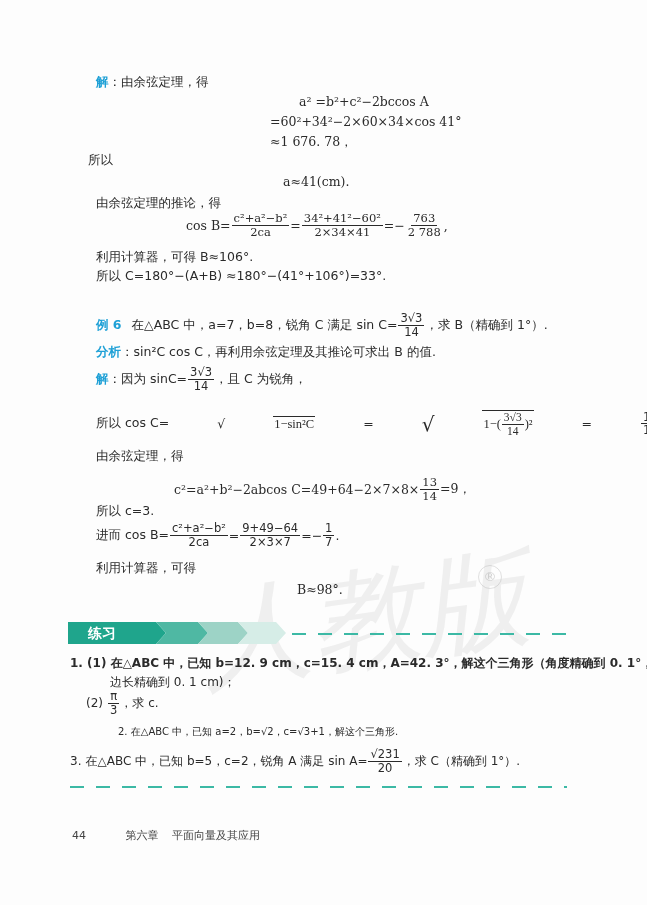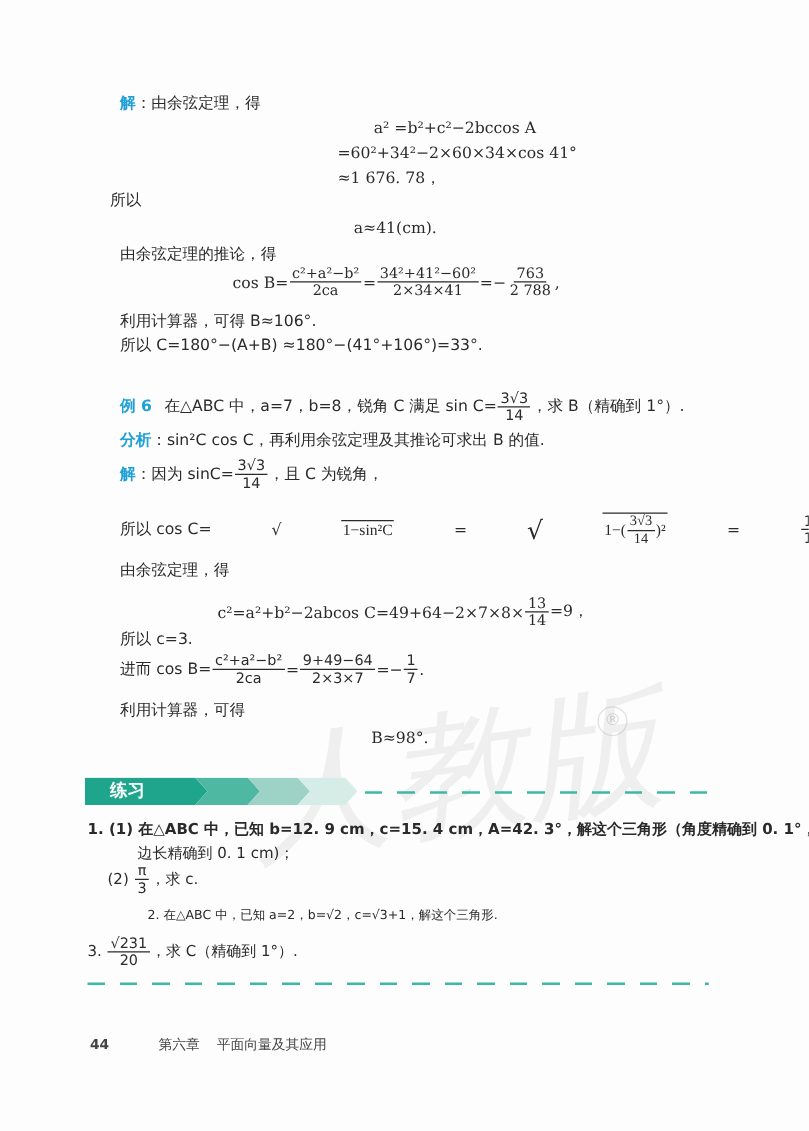--- a/index.html
+++ b/index.html
@@ -157,25 +157,26 @@
       <span class="den">3</span>
     </span>
   <span>，求 c.</span>
 </div>
 <div class="abs cjk" style="left:70px; top:725px; font-size:10px;margin-left:48px;">
   <span>2.</span>
   <span>在△ABC 中，已知 a=2，b=√2，c=√3+1，解这个三角形.</span>
 </div>
 <div class="abs cjk" style="left:70px; top:748px; font-size:12px; display:flex; align-items:center;">
   <span style="margin-right:4px;">3.</span>
+  <span>在△ABC 中，已知 b=5，c=2，锐角 A 满足 sin A=</span>
   <span class="frac">
       <span class="num">√231</span>
       <span class="den">20</span>
     </span>
   <span>，求 C（精确到 1°）.</span>
 </div>
 <div class="dash-line" style="left:70px; top:786px; width:497px;"></div>
 
 <div class="abs cjk" style="left:72px; top:828px; font-size:11px; color:#444;">
-  <span style="font-weight:bold; margin-right:8px;">44</span>
+  <span style="font-weight:normal; margin-right:8px;">44</span>
   <span style="margin-right:10px;margin-left:28px;">第六章</span>
   <span>平面向量及其应用</span>
 </div>
 
 </body></html>

